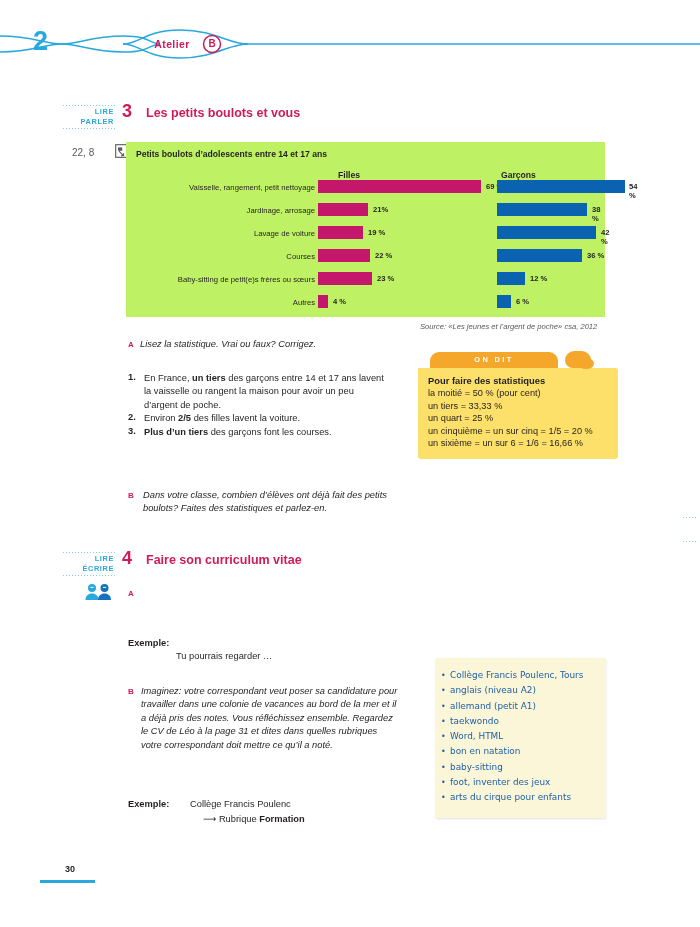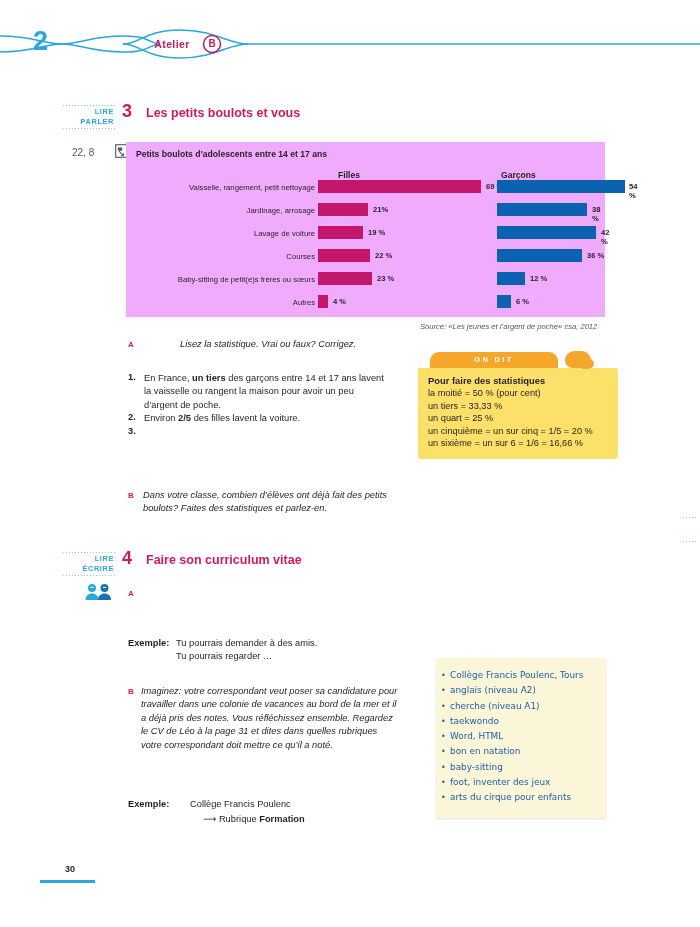--- a/index.html
+++ b/index.html
@@ -47,21 +47,21 @@
   .audio-ref{
     position:absolute;left:72px;top:147px;width:40px;
     font-size:10px;color:#58595b;
   }
   .audio-ico{position:absolute;left:115px;top:144px;}
   .pair-ico{position:absolute;left:85px;top:583px;}
 
   
   .chart{
     position:absolute;left:126px;top:142px;width:479px;height:175px;
-    background:#f0abfc;
+    background:#bef264;
   }
   .chart-title{
     position:absolute;left:10px;top:7px;
     font-size:8.6px;font-weight:bold;color:#231f20;
   }
   .col-head{position:absolute;top:28px;font-size:8.6px;font-weight:bold;color:#231f20;}
   .col-filles{left:196px;padding-left:16px;}
   .col-garcons{left:375px;}
 
   .rowlabel{
@@ -217,29 +217,30 @@
     <div class="rowlabel" style="top:156px;">Autres</div>
     <div class="bar f" style="left:192px;top:153px;width:10px;"></div>
     <div class="val" style="left:207px;top:155px;">4 %</div>
     <div class="bar g" style="left:371px;top:153px;width:14px;"></div>
     <div class="val" style="left:390px;top:155px;">6 %</div>
   </div>
 
   <div class="source">Source: «Les jeunes et l’argent de poche» csa, 2012</div>
 
   <div class="letter" style="left:128px;top:340px;">A</div>
-  <div class="para it" style="left:140px;top:338px;width:260px;margin-left:40px;">Lisez la statistique. Vrai ou faux? Corrigez.</div>
+  <div class="para it" style="left:140px;top:338px;width:260px;">Lisez la statistique. Vrai ou faux? Corrigez.</div>
 
   <div class="num" style="left:128px;top:372px;">1.</div>
   <div class="para" style="left:144px;top:372px;width:245px;">En France, <b class="bk">un tiers</b> des garçons entre 14 et 17 ans lavent la vaisselle ou rangent la maison pour avoir un peu d’argent de poche.</div>
 
   <div class="num" style="left:128px;top:412px;">2.</div>
   <div class="para" style="left:144px;top:412px;width:245px;">Environ <b class="bk">2/5</b> des filles lavent la voiture.</div>
 
   <div class="num" style="left:128px;top:426px;">3.</div>
+  <div class="para" style="left:144px;top:426px;width:245px;"><b class="bk">Plus d’un tiers</b> des garçons font les courses.</div>
 
   <div class="letter" style="left:128px;top:491px;">B</div>
   <div class="para it" style="left:143px;top:489px;width:258px;">Dans votre classe, combien d’élèves ont déjà fait des petits boulots? Faites des statistiques et parlez-en.</div>
 
   <div class="ondit-wrap">
     <div class="ondit-tab">
       <span>ON DIT</span>
       <div class="ondit-blob"></div>
     </div>
     <div class="ondit-body">
@@ -265,35 +266,34 @@
       <path d="M0.5 17 c0-4.4 3-6.6 6.5-6.6 c3.5 0 6.5 2.2 6.5 6.6 z" fill="#29a8dd"></path>
       <circle cx="19.5" cy="5" r="4" fill="#1472bd"></circle>
       <path d="M13 17 c0-4.4 3-6.6 6.5-6.6 c3.5 0 6.5 2.2 6.5 6.6 z" fill="#1472bd"></path>
       <path d="M5.4 4.4 h3.2 M17.9 4.4 h3.2" stroke="#ffffff" stroke-width="1"></path>
     </svg>
   </div>
 
   <div class="letter" style="left:128px;top:589px;">A</div>
 
   <div class="para" style="left:128px;top:637px;font-weight:bold;">Exemple:</div>
-  <div class="para" style="left:176px;top:637px;width:230px;">Tu pourrais demander à des amis.</div>
   <div class="para" style="left:176px;top:650px;width:230px;">Tu pourrais regarder …</div>
 
   <div class="letter" style="left:128px;top:687px;">B</div>
   <div class="para it" style="left:141px;top:685px;width:258px;">Imaginez: votre correspondant veut poser sa candidature pour travailler dans une colonie de vacances au bord de la mer et il a déjà pris des notes. Vous réfléchissez ensemble. Regardez le CV de Léo à la page 31 et dites dans quelles rubriques votre correspondant doit mettre ce qu’il a noté.</div>
 
   <div class="para" style="left:128px;top:798px;font-weight:bold;">Exemple:</div>
   <div class="para" style="left:190px;top:798px;width:215px;">Collège Francis Poulenc</div>
   <div class="para" style="left:203px;top:813px;width:215px;"><span>⟶ Rubrique </span><b class="bk">Formation</b></div>
 
   <div class="note">
     <ul>
       <li>Collège Francis Poulenc, Tours</li>
       <li>anglais (niveau A2)</li>
-      <li>cherche (niveau A1)</li>
+      <li>allemand (petit A1)</li>
       <li>taekwondo</li>
       <li>Word, HTML</li>
       <li>bon en natation</li>
       <li>baby-sitting</li>
       <li>foot, inventer des jeux</li>
       <li>arts du cirque pour enfants</li>
     </ul>
   </div>
 
   <div class="edge" style="top:516px;"></div>

